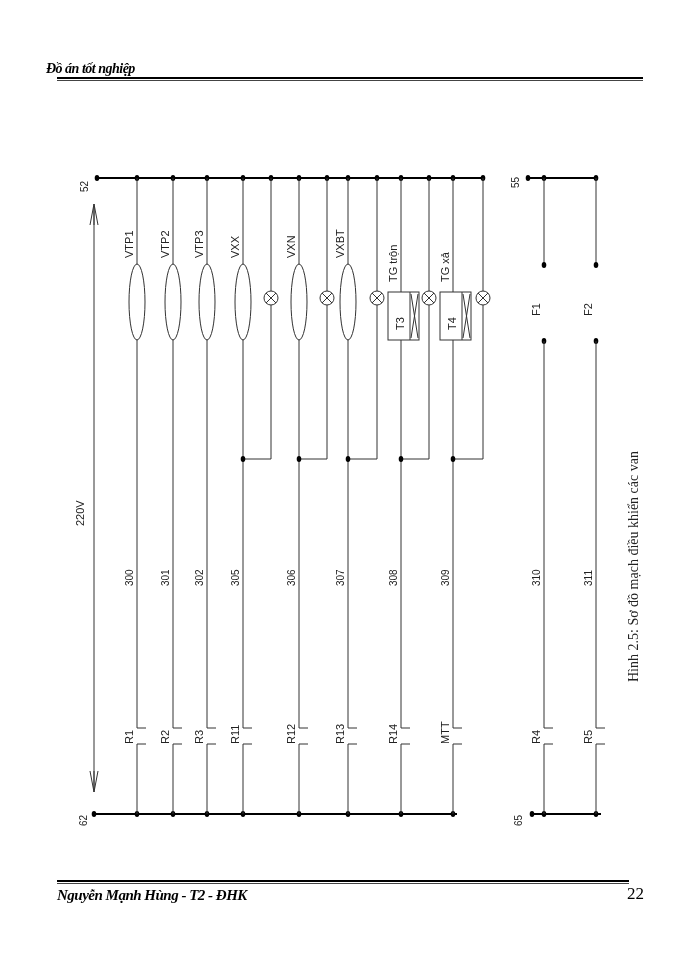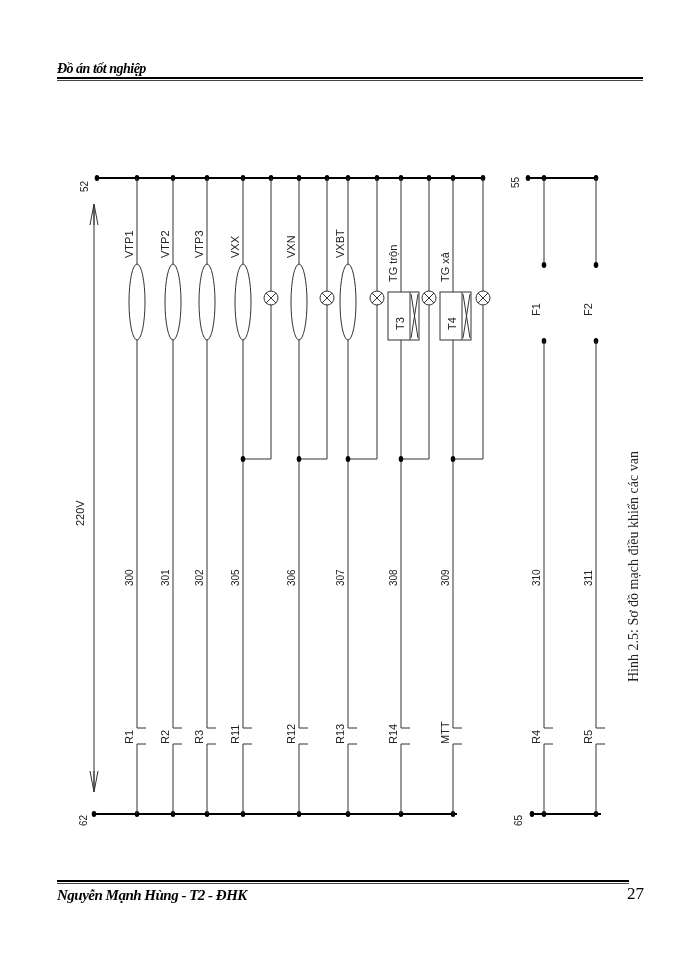--- a/index.html
+++ b/index.html
@@ -1,18 +1,18 @@
 <!DOCTYPE html>
 <html><head>
 <meta charset="utf-8">
 <style>
   html, body { margin: 0; padding: 0; background: #ffffff; }
   body { width: 700px; height: 960px; position: relative; overflow: hidden;
          font-family: "Liberation Sans", sans-serif; color: #000; }
-  .header-title { position: absolute; left: 57px; top: 61px; font-family: "Liberation Serif", serif;
+  .header-title { position: absolute; left: 46px; top: 61px; font-family: "Liberation Serif", serif;
                   font-style: italic; font-weight: bold; font-size: 14px; letter-spacing: -0.5px; }
   .header-rule { position: absolute; left: 57px; top: 77px; width: 586px; height: 2px; background: #000; }
   .header-rule2 { position: absolute; left: 57px; top: 80px; width: 586px; height: 1px; background: #444; }
   .footer-rule { position: absolute; left: 57px; top: 880px; width: 572px; height: 2px; background: #000; }
   .footer-rule2 { position: absolute; left: 57px; top: 883px; width: 572px; height: 1px; background: #444; }
   .footer-author { position: absolute; left: 57px; top: 887px; font-family: "Liberation Serif", serif;
                    font-style: italic; font-weight: bold; font-size: 15px; letter-spacing: -0.5px; }
   .footer-page { position: absolute; left: 627px; top: 884px; font-family: "Liberation Serif", serif;
                  font-size: 17px; }
   svg { position: absolute; left: 0; top: 0; }
@@ -186,13 +186,13 @@
     <line x1="596" y1="728" x2="605" y2="728" class="wire"></line>
     <line x1="596" y1="744" x2="605" y2="744" class="wire"></line>
     <text x="592" y="744" class="lbl" transform="rotate(-90 592 744)" text-anchor="start">R5</text>
     <text x="592" y="586" class="num" transform="rotate(-90 592 586)" text-anchor="start">311</text>
     <text x="638" y="682" class="caption" transform="rotate(-90 638 682)" text-anchor="start">Hình 2.5: Sơ đồ mạch điều khiển các van</text>
   </svg>
 
 <div class="footer-rule"></div>
 <div class="footer-rule2"></div>
 <div class="footer-author">Nguyễn Mạnh Hùng - T2 - ĐHK</div>
-<div class="footer-page">27</div>
+<div class="footer-page">22</div>
 
 </body></html>

